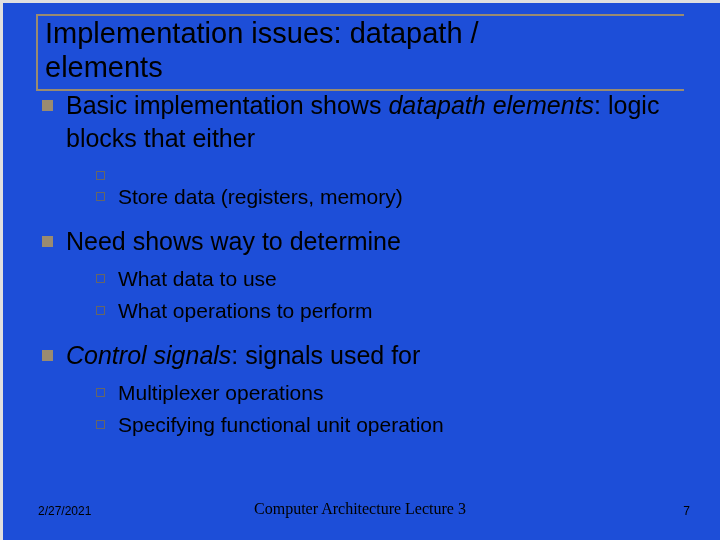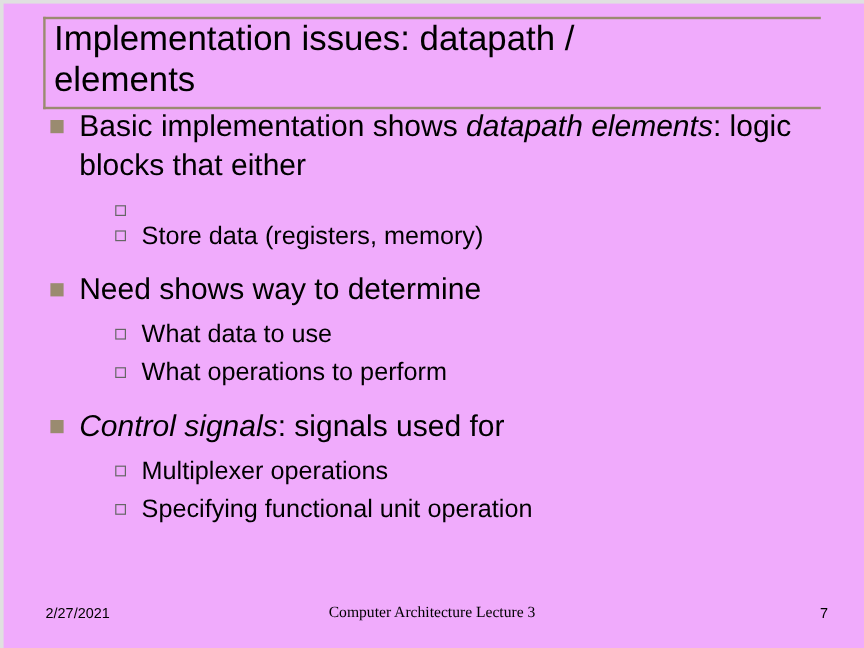--- a/index.html
+++ b/index.html
@@ -5,21 +5,21 @@
   * { box-sizing: border-box; margin: 0; padding: 0; }
   html, body { width: 720px; height: 540px; overflow: hidden; }
   body {
     font-family: Arial, sans-serif;
     background: #fff;
     position: relative;
   }
   .slide {
     width: 720px;
     height: 540px;
-    background: #f0abfc;
+    background: #1d4ed8;
     position: relative;
     padding: 0;
   }
   .top-accent {
     position: absolute;
     top: 0; left: 0;
     width: 720px; height: 3px;
     background: #e0e0e0;
   }
   .left-accent {
@@ -105,21 +105,21 @@
     font-size: 12px;
     color: #000;
   }
   .footer-center {
     position: absolute;
     bottom: 22px;
     left: 0;
     width: 720px;
     text-align: center;
     font-family: "Times New Roman", serif;
-    font-size: 13px;
+    font-size: 16px;
     color: #000;
   }
   .footer-num {
     position: absolute;
     right: 30px;
     bottom: 22px;
     font-size: 12px;
     color: #000;
   }
 </style>

